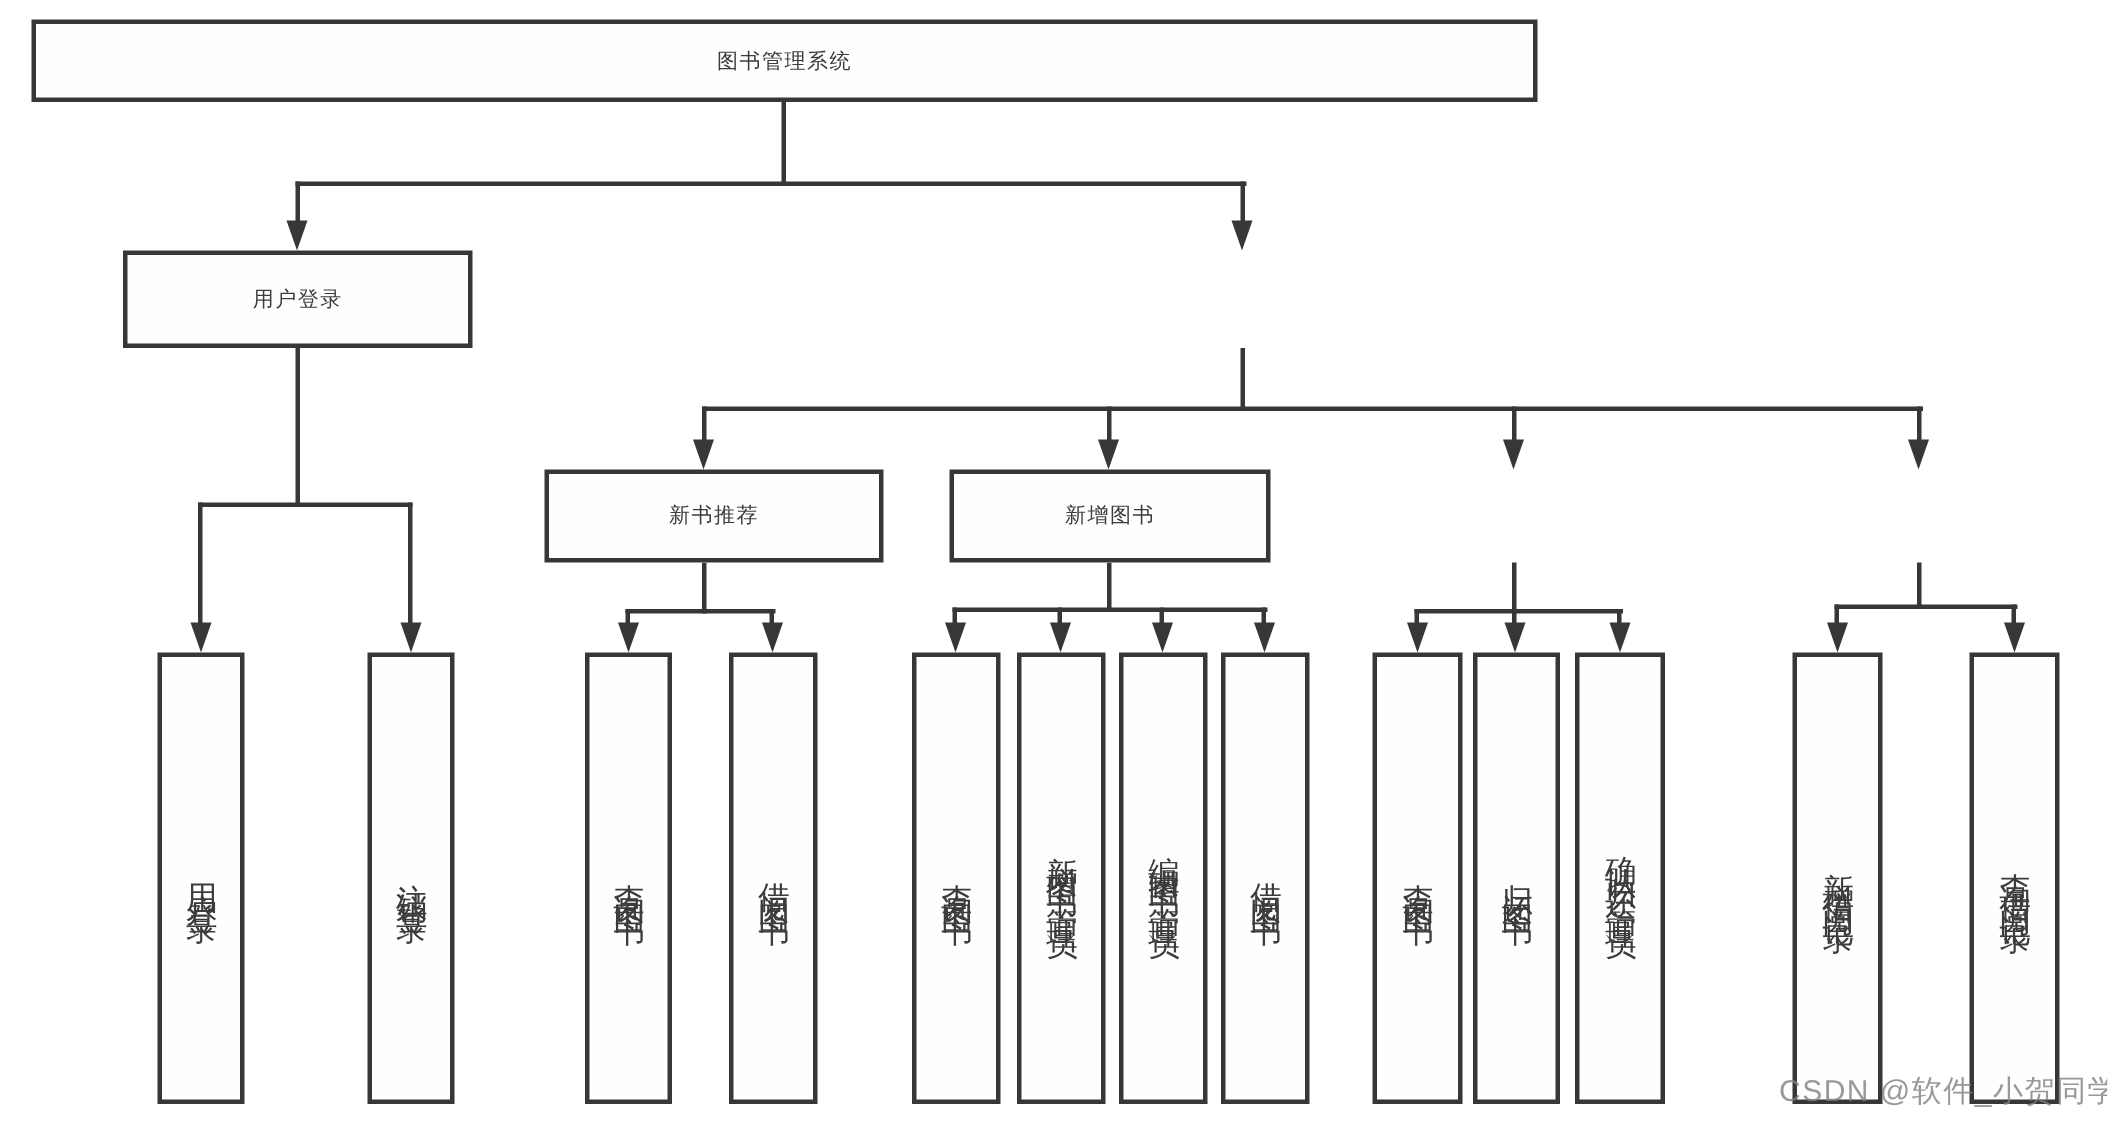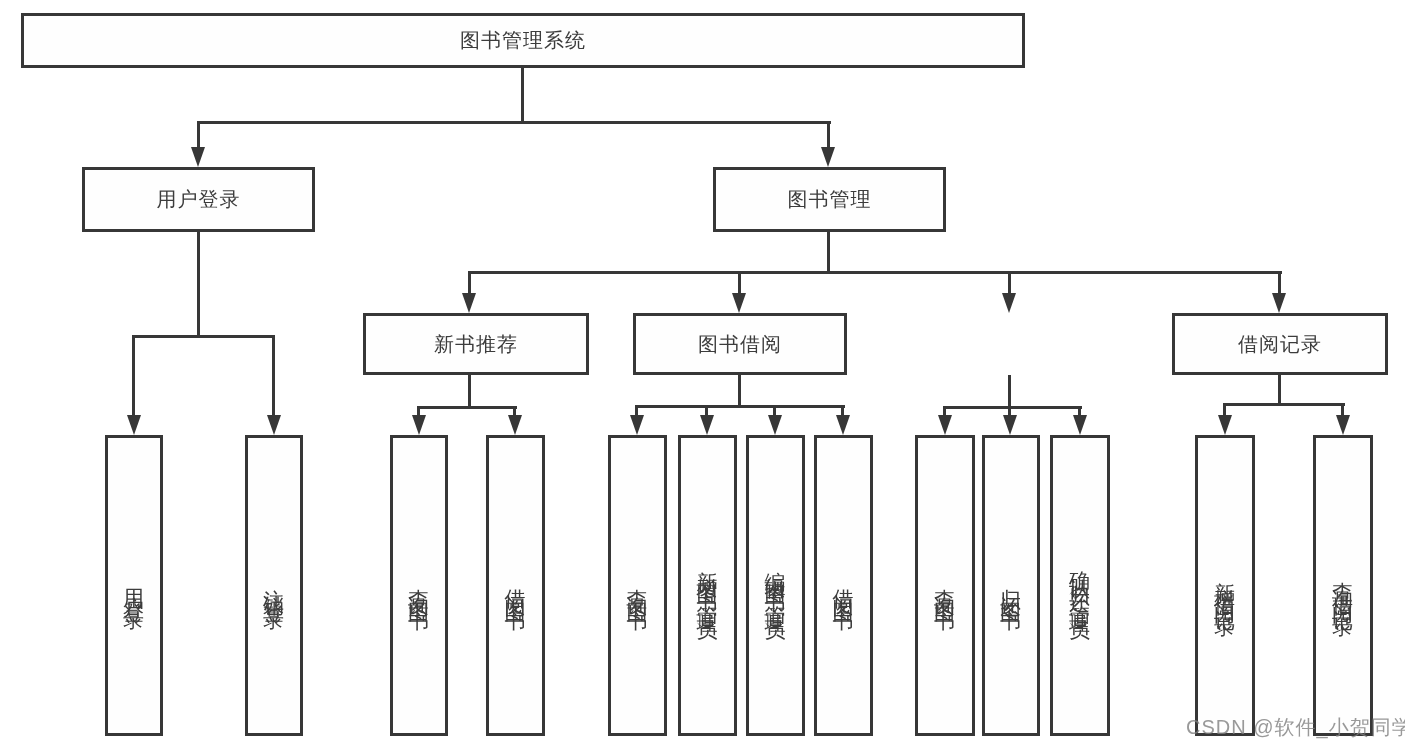--- a/index.html
+++ b/index.html
@@ -14,21 +14,21 @@
   .box {
     position: absolute;
     box-sizing: border-box;
     border: 3px solid #373737;
     background: #fefefe;
     display: flex;
     align-items: center;
     justify-content: center;
   }
   .hlabel {
-    font-size: 20px;
+    font-size: 14px;
     color: #3c3c3c;
     letter-spacing: 1px;
     white-space: nowrap;
   }
   .vlabel {
     writing-mode: vertical-rl;
     text-orientation: mixed;
     font-size: 21px;
     line-height: 1;
     letter-spacing: 7px;
@@ -118,32 +118,26 @@
   <div class="vline" style="left:1341px;top:403px;height:14px"></div>
   <div class="arrow" style="left:1336px;top:415px"></div>
 
   <div class="box" style="left:21px;top:13px;width:1004px;height:55px">
     <span class="hlabel">图书管理系统</span>
   </div>
 
   <div class="box" style="left:82px;top:167px;width:233px;height:65px">
     <span class="hlabel">用户登录</span>
   </div>
-  <div class="box" style="left:713px;top:167px;width:233px;height:65px">
-    <span class="hlabel">图书管理</span>
-  </div>
 
   <div class="box" style="left:363px;top:313px;width:226px;height:62px">
     <span class="hlabel">新书推荐</span>
   </div>
   <div class="box" style="left:633px;top:313px;width:214px;height:62px">
-    <span class="hlabel">图书借阅</span>
-  </div>
-  <div class="box" style="left:1172px;top:313px;width:216px;height:62px">
-    <span class="hlabel">借阅记录</span>
+    <span class="hlabel">新增图书</span>
   </div>
 
   <div class="box" style="left:105px;top:435px;width:58px;height:301px">
     <span class="vlabel">用户登录</span>
   </div>
   <div class="box" style="left:245px;top:435px;width:58px;height:301px">
     <span class="vlabel">注销登录</span>
   </div>
 
   <div class="box" style="left:390px;top:435px;width:58px;height:301px">

